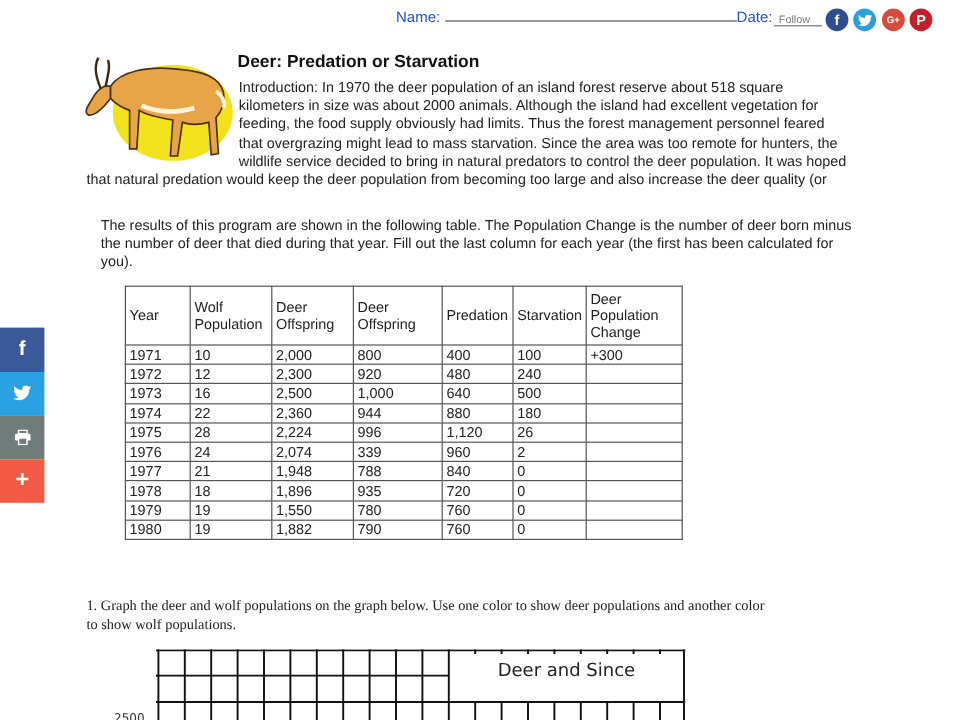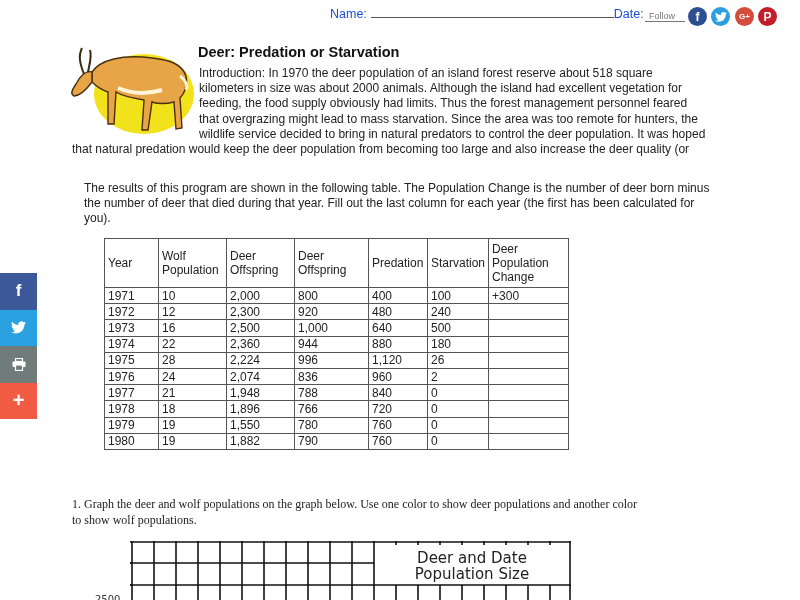--- a/index.html
+++ b/index.html
@@ -152,39 +152,39 @@
         <td>2,224</td>
         <td>996</td>
         <td>1,120</td>
         <td>26</td>
         <td></td>
   </tr>
   <tr>
     <td>1976</td>
         <td>24</td>
         <td>2,074</td>
-        <td>836</td>
+        <td>339</td>
         <td>960</td>
         <td>2</td>
         <td></td>
   </tr>
   <tr>
     <td>1977</td>
         <td>21</td>
         <td>1,948</td>
         <td>788</td>
         <td>840</td>
         <td>0</td>
         <td></td>
   </tr>
   <tr>
     <td>1978</td>
         <td>18</td>
         <td>1,896</td>
-        <td>766</td>
+        <td>935</td>
         <td>720</td>
         <td>0</td>
         <td></td>
   </tr>
   <tr>
     <td>1979</td>
         <td>19</td>
         <td>1,550</td>
         <td>780</td>
         <td>760</td>
@@ -250,22 +250,21 @@
     <line x1="354" y1="0" x2="354" y2="4"></line>
     <line x1="376" y1="0" x2="376" y2="4"></line>
     <line x1="398" y1="0" x2="398" y2="4"></line>
     <line x1="420" y1="0" x2="420" y2="4"></line>
 
     <line x1="-4" y1="22" x2="2" y2="22"></line>
     <line x1="-4" y1="44" x2="2" y2="44"></line>
   </g>
 </svg>
 <div class="graph-title">
-  <div>Deer and Date</div>
-  <div>Population Size</div>
+  <div>Deer and Since</div>
 </div>
 
 <div class="side-bar">
   <div class="side-btn sb-fb">
     <span>f</span>
   </div>
   <div class="side-btn sb-tw">
     <svg width="15" height="13" viewBox="0 0 24 20">
         <path fill="#fff" d="M24 2.4c-.9.4-1.8.7-2.8.8 1-.6 1.8-1.6 2.2-2.7-1 .6-2 1-3.1 1.2C19.3.7 18 0 16.6 0c-2.7 0-4.9 2.2-4.9 4.9 0 .4 0 .8.1 1.1C7.7 5.8 4.1 3.9 1.7.9c-.4.7-.7 1.6-.7 2.5 0 1.7.9 3.2 2.2 4.1-.8 0-1.6-.2-2.2-.6v.1c0 2.4 1.7 4.4 3.9 4.8-.4.1-.8.2-1.3.2-.3 0-.6 0-.9-.1.6 2 2.4 3.4 4.6 3.4-1.7 1.3-3.8 2.1-6.1 2.1-.4 0-.8 0-1.2-.1C2.2 18.8 4.8 19.6 7.5 19.6c9.1 0 14-7.5 14-14v-.6c1-.7 1.8-1.6 2.5-2.6z"></path>
       </svg>

